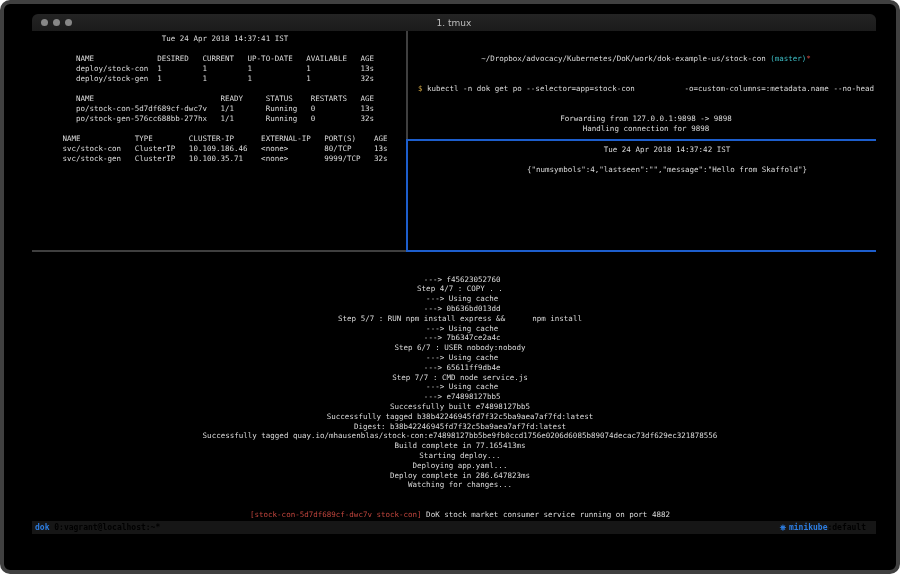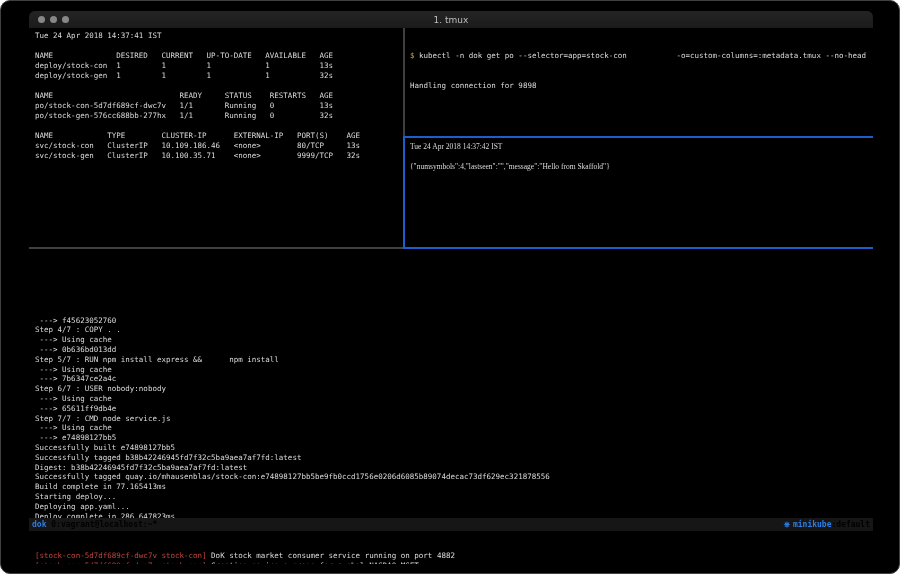--- a/index.html
+++ b/index.html
@@ -1,51 +1,51 @@
 <!DOCTYPE html>
 <html><head>
 <meta charset="utf-8">
 <style>
   html,body { margin:0; padding:0; background:#ffffff; }
   .screen {
     position:relative; width:900px; height:574px; background:#000;
-    border:1px solid #404040; border-radius:10px; overflow:hidden;
+    border:4px solid #404040; border-radius:10px; overflow:hidden;
     box-sizing:border-box; font-family:"DejaVu Sans Mono", monospace;
   }
   .titlebar {
     position:absolute; left:28px; top:10px; width:844px; height:17px;
     background:linear-gradient(#242424,#1b1b1b); border-radius:6px 6px 0 0;
   }
   .dots { position:absolute; left:9px; top:5px; display:flex; gap:5px; }
   .dot { width:7px; height:7px; border-radius:50%; background:#878787; }
   .win-title {
     position:absolute; left:0; top:4px; width:100%; text-align:center;
     font-family:"DejaVu Sans", sans-serif; font-size:9px; color:#bdbdbd;
   }
   .term { position:absolute; left:28px; top:27px; width:844px; height:513px; background:#000; }
   .pane {
     position:absolute; overflow:hidden; color:#dcdcdc;
-    font-size:7.5px; line-height:10px; white-space:pre;
+    font-size:7.5px; line-height:10px; white-space:pre;text-align:center;
   }
-  .pane-skaffold { line-height:9.8px;margin-top:44px; }
+  .pane-skaffold { line-height:9.8px; }
   .tline { white-space:pre; }
   .divider { position:absolute; }
   .gray  { background:#3f3f3f; }
   .blue  { background:#1d5ecc; }
   .cyan-txt   { color:#3dbfc7; }
   .red-txt    { color:#c1453d; }
   .yellow-txt { color:#cfa543; }
   .blue-txt   { color:#2d7de1;text-align:right; }
   .statusbar {
     position:absolute; left:0; top:490px; width:844px; height:13px;
     background:#161616; font-size:8px; line-height:13px; font-weight:bold;
     white-space:pre; display:flex; justify-content:space-between;
   }
   .statusbar .left  { padding-left:3px; }
-  .statusbar .right { padding-right:3px; }
+  .statusbar .right { padding-right:10px; }
   .helm { font-family:"DejaVu Sans", sans-serif; }
 </style>
 </head>
 <body>
 
 <div class="screen">
 
   <div class="titlebar">
     <div class="dots">
       <div class="dot"></div>
@@ -53,25 +53,26 @@
       <div class="dot"></div>
     </div>
     <div class="win-title">1. tmux</div>
   </div>
 
   <div class="term">
 
     <div class="pane" style="left:0; top:0; width:374px; height:219px; padding:3px 0 0 6px;"><div class="tline">Tue 24 Apr 2018 14:37:41 IST</div><div class="tline">&nbsp;</div><div class="tline">NAME              DESIRED   CURRENT   UP-TO-DATE   AVAILABLE   AGE</div><div class="tline">deploy/stock-con  1         1         1            1           13s</div><div class="tline">deploy/stock-gen  1         1         1            1           32s</div><div class="tline">&nbsp;</div><div class="tline">NAME                            READY     STATUS    RESTARTS   AGE</div><div class="tline">po/stock-con-5d7df689cf-dwc7v   1/1       Running   0          13s</div><div class="tline">po/stock-gen-576cc688bb-277hx   1/1       Running   0          32s</div><div class="tline">&nbsp;</div><div class="tline">NAME            TYPE        CLUSTER-IP      EXTERNAL-IP   PORT(S)    AGE</div><div class="tline">svc/stock-con   ClusterIP   10.109.186.46   &lt;none&gt;        80/TCP     13s</div><div class="tline">svc/stock-gen   ClusterIP   10.100.35.71    &lt;none&gt;        9999/TCP   32s</div></div>
 
     <div class="pane" style="left:378px; top:0; width:466px; height:107px; padding:3px 0 0 3px;">
-      <div class="tline"><span class="yellow-txt">$</span><span> kubectl -n dok get po --selector=app=stock-con           -o=custom-columns=:metadata.tmux --no-head</span></div>
-      <div><div class="tline">Handling connection for 9898</div></div>
+      <div class="tline"><span>~/Dropbox/advocacy/Kubernetes/DoK/work/dok-example-us/stock-con </span><span class="cyan-txt">(master)</span><span class="red-txt">*</span></div>
+      <div class="tline"><span class="yellow-txt">$</span><span> kubectl -n dok get po --selector=app=stock-con           -o=custom-columns=:metadata.name --no-head</span></div>
+      <div><div class="tline">Forwarding from 127.0.0.1:9898 -&gt; 9898</div><div class="tline">Handling connection for 9898</div></div>
     </div>
 
-    <div class="pane" style="left:378px; top:110px; width:466px; height:108px; padding:4px 0 0 3px;font-family:Liberation Serif, serif;"><div class="tline">Tue 24 Apr 2018 14:37:42 IST</div><div class="tline">&nbsp;</div><div class="tline">{"numsymbols":4,"lastseen":"","message":"Hello from Skaffold"}</div></div>
+    <div class="pane" style="left:399px; top:110px; width:466px; height:108px; padding:4px 0 0 3px;"><div class="tline">Tue 24 Apr 2018 14:37:42 IST</div><div class="tline">&nbsp;</div><div class="tline">{"numsymbols":4,"lastseen":"","message":"Hello from Skaffold"}</div></div>
 
     <div class="pane pane-skaffold" style="left:0; top:221px; width:844px; height:268px; padding:3px 0 0 6px;">
       <div><div class="tline"> ---&gt; f45623052760</div><div class="tline">Step 4/7 : COPY . .</div><div class="tline"> ---&gt; Using cache</div><div class="tline"> ---&gt; 0b636bd013dd</div><div class="tline">Step 5/7 : RUN npm install express &amp;&amp;      npm install</div><div class="tline"> ---&gt; Using cache</div><div class="tline"> ---&gt; 7b6347ce2a4c</div><div class="tline">Step 6/7 : USER nobody:nobody</div><div class="tline"> ---&gt; Using cache</div><div class="tline"> ---&gt; 65611ff9db4e</div><div class="tline">Step 7/7 : CMD node service.js</div><div class="tline"> ---&gt; Using cache</div><div class="tline"> ---&gt; e74898127bb5</div><div class="tline">Successfully built e74898127bb5</div><div class="tline">Successfully tagged b38b42246945fd7f32c5ba9aea7af7fd:latest</div><div class="tline">Digest: b38b42246945fd7f32c5ba9aea7af7fd:latest</div><div class="tline">Successfully tagged quay.io/mhausenblas/stock-con:e74898127bb5be9fb0ccd1756e0206d6085b89074decac73df629ec321878556</div><div class="tline">Build complete in 77.165413ms</div><div class="tline">Starting deploy...</div><div class="tline">Deploying app.yaml...</div><div class="tline">Deploy complete in 286.647823ms</div><div class="tline">Watching for changes...</div></div>
       <div><div class="tline"><span class="red-txt">[stock-con-5d7df689cf-dwc7v stock-con]</span><span> DoK stock market consumer service running on port 4882</span></div><div class="tline"><span class="red-txt">[stock-con-5d7df689cf-dwc7v stock-con]</span><span> Creating moving average for symbol NASDAQ:MSFT</span></div></div>
     </div>
 
     <div class="divider gray" style="left:374px; top:0; width:2px; height:108px;"></div>
     <div class="divider blue" style="left:374px; top:108px; width:470px; height:2px;"></div>
     <div class="divider blue" style="left:374px; top:108px; width:2px; height:113px;"></div>
     <div class="divider gray" style="left:0; top:219px; width:374px; height:2px;"></div>

